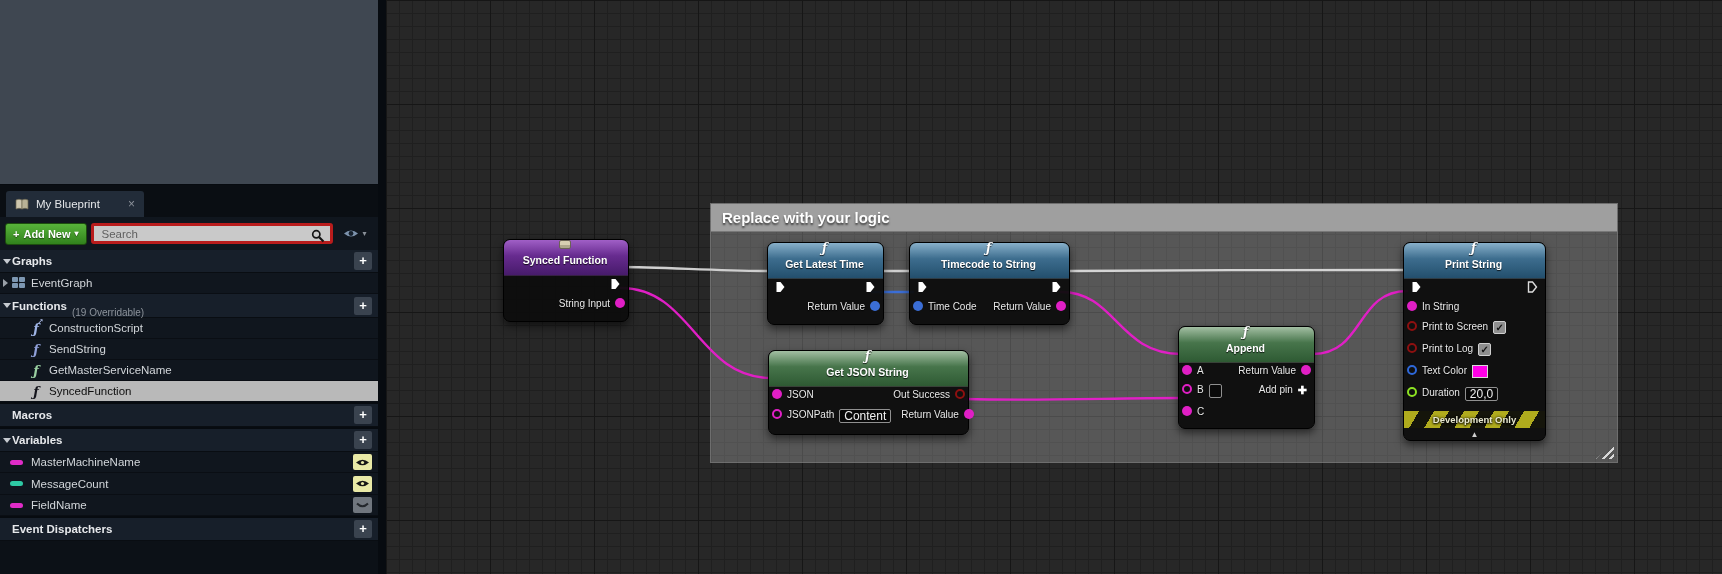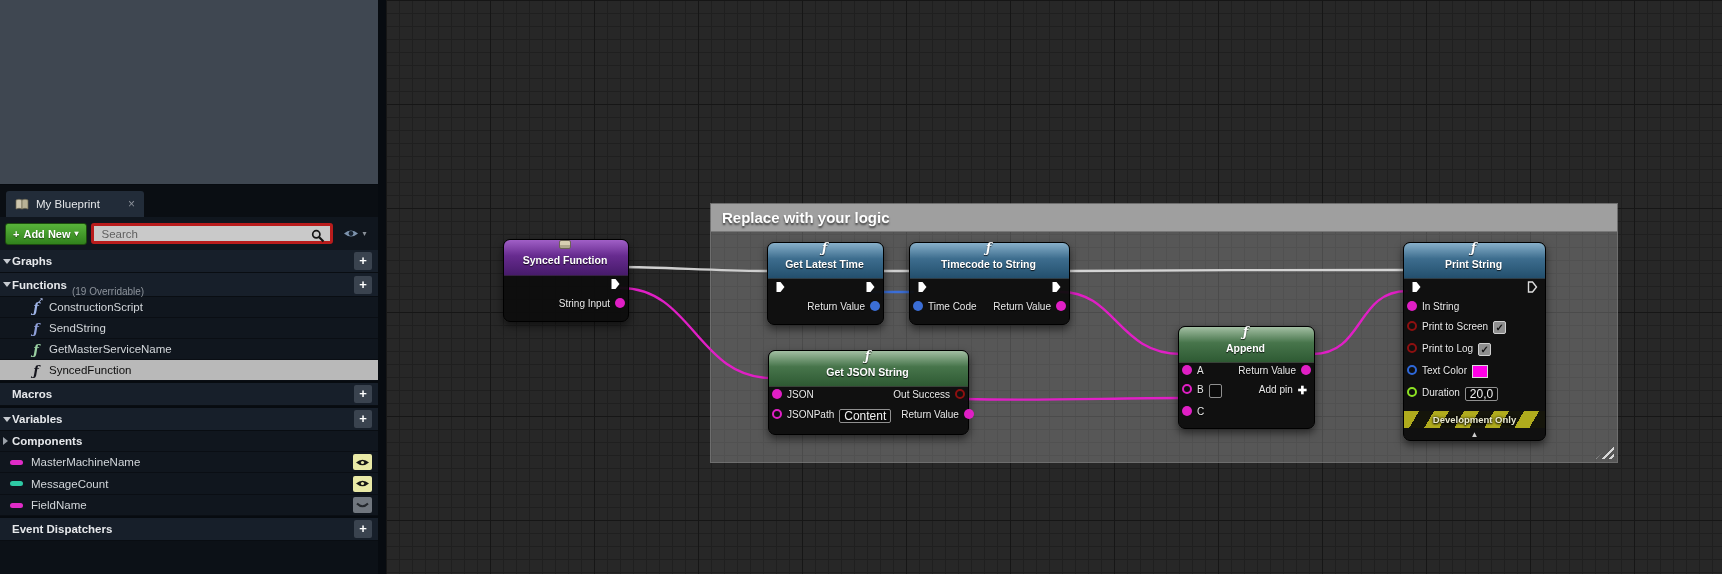--- a/index.html
+++ b/index.html
@@ -334,20 +334,30 @@
         <span class="caret">▾</span>
       </div>
     </div>
 
     <div class="rows" style="height:324px;">
       <div class="sec-header">
         <span class="tri-down"></span>
         <span>Graphs</span>
         <span class="plus-btn">+</span>
       </div>
+      <div class="row-item">
+        <span class="tri-right"></span>
+        <span class="grid-icon">
+            <span></span>
+            <span></span>
+            <span></span>
+            <span></span>
+          </span>
+        <span style="margin-left:6px;">EventGraph</span>
+      </div>
       <div class="sec-header" style="height:24px;">
         <span class="tri-down"></span>
         <span>Functions</span>
         <span class="sec-sub">(19 Overridable)</span>
         <span class="plus-btn">+</span>
       </div>
       <div class="row-item fn-row">
         <span class="fn-glyph" style="color:#9fb4e6;"><span>ƒ</span><span class="ovr-arrow">↗</span></span>
         <span>ConstructionScript</span>
       </div>
@@ -366,24 +376,20 @@
       <div class="sec-gap"></div>
       <div class="sec-header">
         <span>Macros</span>
         <span class="plus-btn">+</span>
       </div>
       <div class="sec-gap"></div>
       <div class="sec-header">
         <span class="tri-down"></span>
         <span>Variables</span>
         <span class="plus-btn">+</span>
-      </div>
-      <div class="row-item" style="font-weight:bold; color:#e6e8eb;">
-        <span class="tri-right"></span>
-        <span>Components</span>
       </div>
       <div class="row-item">
         <span class="pill pill-pink"></span>
         <span>MasterMachineName</span>
         <span class="eye-toggle eye-open-bg">
           <svg width="15" height="11" viewBox="0 0 15 11">
               <path d="M1 5.5 Q7.5 0 14 5.5 Q7.5 11 1 5.5 Z" fill="#161616"></path>
               <circle cx="7.5" cy="5.5" r="1.6" fill="#e9e9a6"></circle>
             </svg>
         </span>

